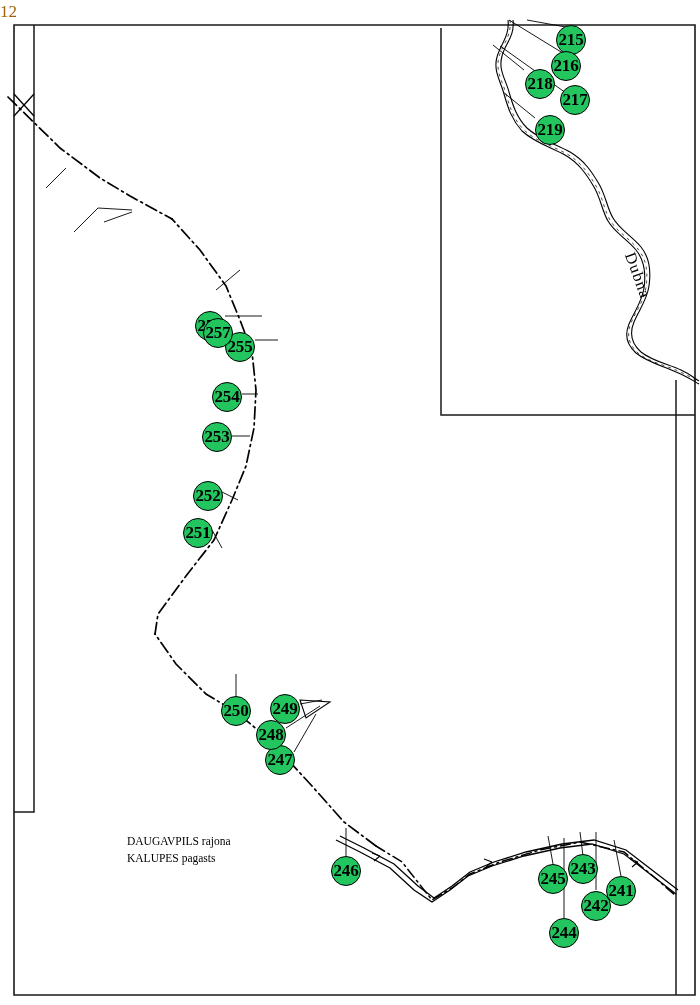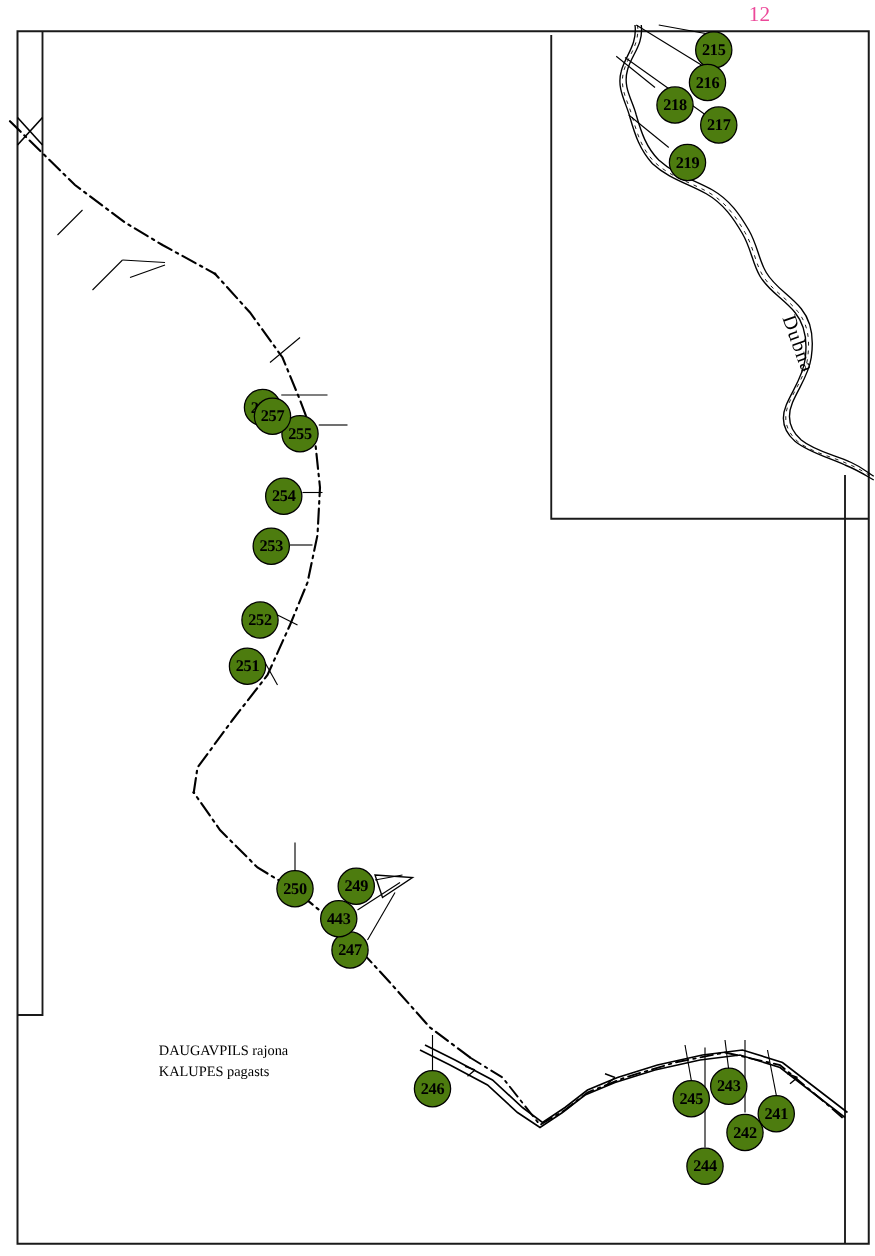--- a/index.html
+++ b/index.html
@@ -1,22 +1,22 @@
 <!DOCTYPE html>
 <html><head>
 <meta charset="utf-8">
 <style>
   html,body{margin:0;padding:0;background:#ffffff;}
   body{width:700px;height:1005px;position:relative;overflow:hidden;
        font-family:"Liberation Serif",serif;color:#000;}
   #page{position:absolute;inset:0;width:700px;height:1005px;}
   #map-svg{position:absolute;left:0;top:0;width:700px;height:1005px;}
 
-  .pagenum{position:absolute;left:0;top:2px;width:616px;text-align:right;
-           font-family:"Liberation Serif",serif;font-size:17px;color:#ec4899;}
+  .pagenum{position:absolute;left:0;top:2px;width:616px;text-align:left;
+           font-family:"Liberation Serif",serif;font-size:17px;color:#a16207;}
 
   .titleblock{position:absolute;left:104px;top:40px;width:312px;text-align:center;}
   .t-line{font-family:"Liberation Serif",serif;font-weight:bold;font-size:13.5px;
           letter-spacing:.4px;line-height:1.45;color:#000;}
   .t-sub{font-family:"Liberation Serif",serif;font-weight:bold;font-size:11px;
          margin-top:1px;}
   .t-scale{font-family:"Liberation Serif",serif;font-weight:bold;font-size:11.5px;
            margin-top:6px;}
   .scalebar-wrap{position:relative;width:150px;margin:2px auto 0 auto;height:20px;}
   .sb-lab{position:absolute;font-family:"Liberation Serif",serif;font-weight:bold;
@@ -26,23 +26,23 @@
   .sb-bar{position:absolute;left:10px;top:12px;width:130px;height:6px;
           border:1px solid #000;background:#000;}
   .sb-bar i{position:absolute;top:0;height:100%;background:#fff;display:block;}
 
   .maplabel{position:absolute;font-family:"Liberation Serif",serif;
             font-size:11.5px;line-height:1.5;white-space:nowrap;}
   .riverlabel{position:absolute;font-family:"Liberation Serif",serif;font-size:16px;
               letter-spacing:1px;transform-origin:left top;}
 
   .marker{position:absolute;width:30px;height:30px;border:1.6px solid #000;
-          border-radius:50%;background:#4d7c0f;
+          border-radius:50%;background:#22c55e;
           display:flex;align-items:center;justify-content:center;
-          font-family:"Liberation Serif",serif;font-size:13px;font-weight:bold;
+          font-family:"Liberation Serif",serif;font-size:17px;font-weight:bold;
           letter-spacing:-0.2px;box-sizing:border-box;}
 </style>
 </head>
 <body>
 
 <div id="page">
 
   <div class="pagenum">12</div>
 
   <svg id="map-svg" viewBox="0 0 700 1005" xmlns="http://www.w3.org/2000/svg">
@@ -189,21 +189,21 @@
       <div class="marker" style="left: 560px; top: 85px;">217</div>
       <div class="marker" style="left: 525px; top: 69px;">218</div>
       <div class="marker" style="left: 535px; top: 115px;">219</div>
       <div class="marker" style="left: 606px; top: 876px;">241</div>
       <div class="marker" style="left: 581px; top: 891px; text-align: center;">242</div>
       <div class="marker" style="left: 568px; top: 854px;">243</div>
       <div class="marker" style="left: 549px; top: 918px;">244</div>
       <div class="marker" style="left: 538px; top: 864px;">245</div>
       <div class="marker" style="left: 331px; top: 856px;">246</div>
       <div class="marker" style="left: 265px; top: 745px;">247</div>
-      <div class="marker" style="left: 256px; top: 720px;">443</div>
+      <div class="marker" style="left: 256px; top: 720px;">248</div>
       <div class="marker" style="left: 270px; top: 694px;">249</div>
       <div class="marker" style="left: 221px; top: 696px;">250</div>
       <div class="marker" style="left: 183px; top: 518px;">251</div>
       <div class="marker" style="left: 193px; top: 481px;">252</div>
       <div class="marker" style="left: 202px; top: 422px;">253</div>
       <div class="marker" style="left: 212px; top: 382px;">254</div>
       <div class="marker" style="left: 225px; top: 332px; text-align: center;">255</div>
       <div class="marker" style="left: 195px; top: 311px;">256</div>
       <div class="marker" style="left: 203px; top: 286px; margin-top: 32px;">257</div>
     </div>

